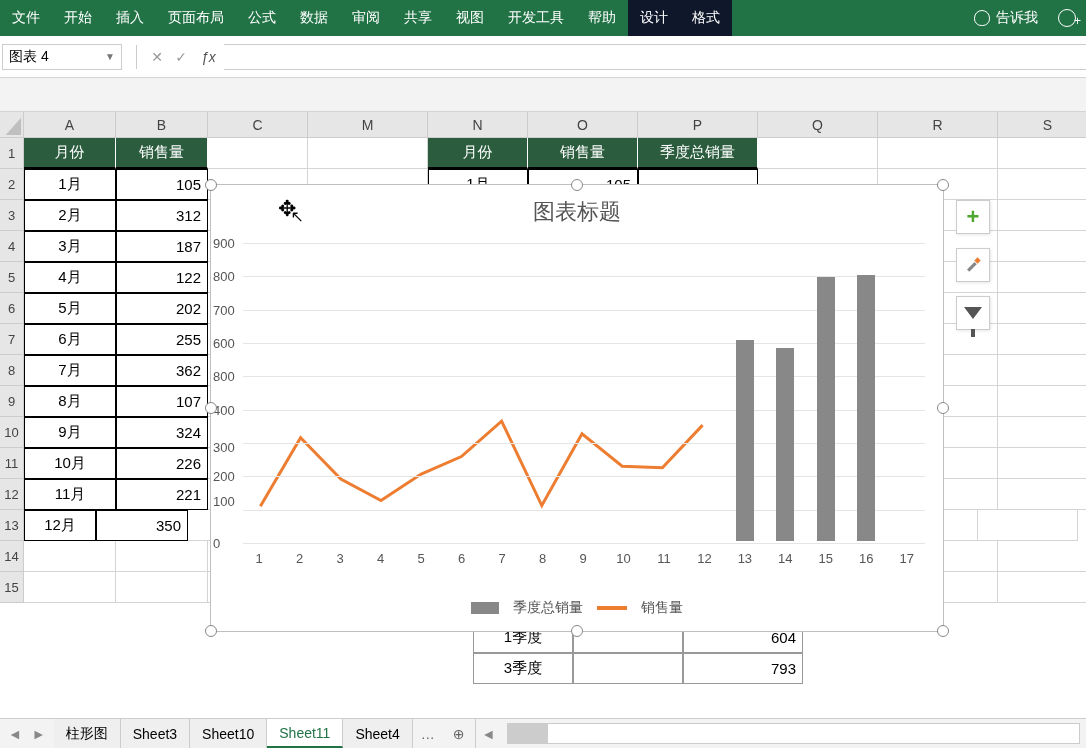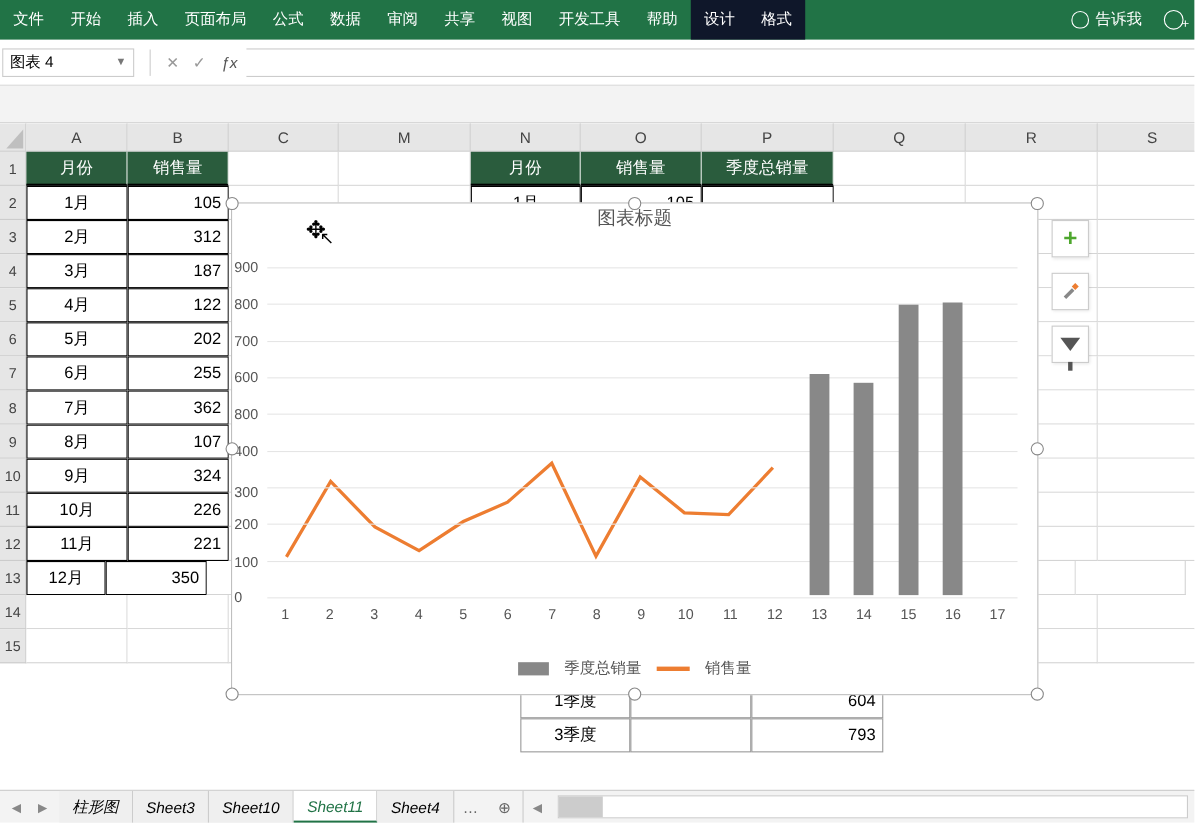--- a/index.html
+++ b/index.html
@@ -40,21 +40,21 @@
 .bordered { border: 1px solid #000; }
 .c-center { justify-content: center; }
 .c-right { justify-content: flex-end; }
 
 
 .chart-obj { position: absolute; left: 210px; top: 72px; width: 734px; height: 448px; background: #fff; border: 1px solid #bfbfbf; }
 .chart-handle { position: absolute; width: 12px; height: 12px; background: #fff; border: 1.5px solid #888; border-radius: 50%; }
 .ch-tl { left: -6px; top: -6px; } .ch-tr { right: -6px; top: -6px; } .ch-bl { left: -6px; bottom: -6px; } .ch-br { right: -6px; bottom: -6px; }
 .ch-ml { left: -6px; top: 50%; margin-top: -6px;} .ch-mr { right: -6px; top: 50%; margin-top: -6px;}
 .ch-mt { top: -6px; left: 50%; margin-left: -6px;} .ch-mb { bottom: -6px; left: 50%; margin-left: -6px;}
-.chart-title { text-align: center; font-size: 17px; color: #555; margin-top: 2px; }
+.chart-title { text-align: center; font-size: 22px; color: #555; margin-top: 12px; }
 .plot { position: absolute; left: 28px; top: 58px; right: 18px; bottom: 90px; }
 .ytick { position: absolute; left: -26px; font-size: 13px; color: #555; transform: translateY(-50%);}
 .grid-line { position: absolute; left: 4px; right: 0; height: 1px; background: #e5e5e5; }
 .xlabels { position: absolute; left: 28px; right: 18px; bottom: 60px; height: 20px; }
 .xlabel { position: absolute; font-size: 13px; color: #555; transform: translateX(-50%);}
 .legend { position: absolute; bottom: 14px; left: 0; right: 0; display: flex; justify-content: center; align-items: center; gap: 14px; font-size: 14px; color: #555;}
 .lg-box { width: 28px; height: 12px; background: #888;}
 .lg-line { width: 30px; height: 4px; background: #ed7d31;}
 .bar { position: absolute; bottom: 0; width: 18px; background: #888;}
 svg.line-svg { position: absolute; left: 0; top: 0; width: 100%; height: 100%; overflow: visible;}
@@ -71,21 +71,21 @@
 .under { position: absolute; left: 442px; top: 510px; font-size: 15px;}
 .under-row { display: flex; height: 31px; padding-left: 31px;}
 .under-cell { border: 1px solid #999; display: flex; align-items: center; padding: 0 6px;}
 
 .cursor-move { position: absolute; left: 278px; top: 84px; font-size: 22px; color: #000; pointer-events: none;}
 
 
 .sheet-tabs { position: absolute; left: 0; right: 0; bottom: 0; height: 30px; border-top: 1px solid #ccc; display: flex; align-items: stretch; background: #f3f3f3; font-size: 14px;}
 .tab-nav { display: flex; align-items: center; padding: 0 8px; gap: 10px; color: #888;}
 .tab-nav span { cursor: pointer; }
-.tab { padding: 0 12px; display: flex; align-items: center; border-right: 1px solid #ccc; background: #efefef; cursor: pointer; font-style: italic;}
+.tab { padding: 0 12px; display: flex; align-items: center; border-right: 1px solid #ccc; background: #efefef; cursor: pointer;}
 .tab.active { background: #fff; border-bottom: 2px solid #217346; color: #217346;}
 .tab-more { padding: 0 8px; display: flex; align-items: center; color: #666;}
 .tab-add { padding: 0 10px; display: flex; align-items: center; color: #666;}
 .hscroll { flex: 1; margin: 4px 6px; border: 1px solid #ccc; background: #fff; position: relative; }
 .hscroll-thumb { position: absolute; left: 0; top: 0; bottom: 0; width: 40px; background: #ccc;}
 </style>
 </head>
 <body>
 
 <div class="ribbon">
@@ -360,21 +360,21 @@
 
   <div class="chart-obj">
     <div class="chart-title">图表标题</div>
     <div class="plot" id="plot">
       <svg class="line-svg" id="linesvg" viewBox="0 0 688 300">
           <polyline points="20.235294117647058,265 60.705882352941174,196 101.17647058823529,237.66666666666666 141.6470588235294,259.3333333333333 182.11764705882354,232.66666666666669 222.58823529411762,215 263.05882352941177,179.33333333333334 303.52941176470586,264.3333333333333 344,192 384.47058823529414,224.66666666666669 424.94117647058823,226.33333333333331 465.4117647058823,183.33333333333331 " fill="none" stroke="#ed7d31" stroke-width="3"></polyline>
         </svg>
     <div class="grid-line" style="top: 300px;"></div>
         <div class="ytick" style="top: 300px;">0</div>
         <div class="grid-line" style="top: 266.667px;"></div>
-        <div class="ytick" style="top: 268px;">100</div>
+        <div class="ytick" style="top: 258px;">100</div>
         <div class="grid-line" style="top: 233.333px;"></div>
         <div class="ytick" style="top: 233.333px;">200</div>
         <div class="grid-line" style="top: 200px;"></div>
         <div class="ytick" style="top: 204px;">300</div>
         <div class="grid-line" style="top: 166.667px;"></div>
         <div class="ytick" style="top: 166.667px;">400</div>
         <div class="grid-line" style="top: 133.333px;"></div>
         <div class="ytick" style="top: 133.333px;">800</div>
         <div class="grid-line" style="top: 100px;"></div>
         <div class="ytick" style="top: 100px;">600</div>

